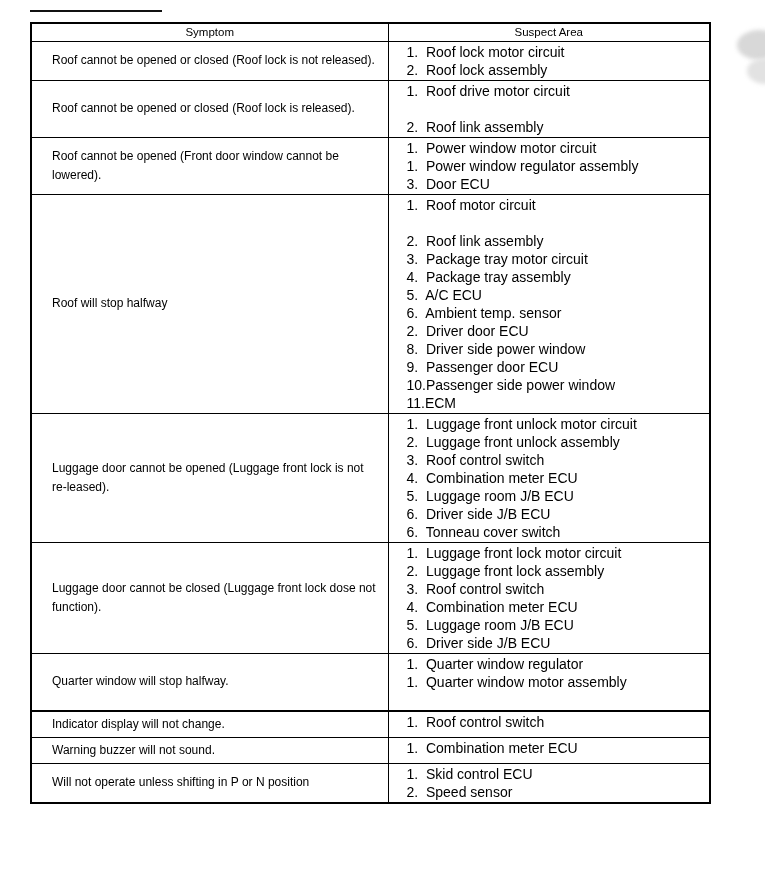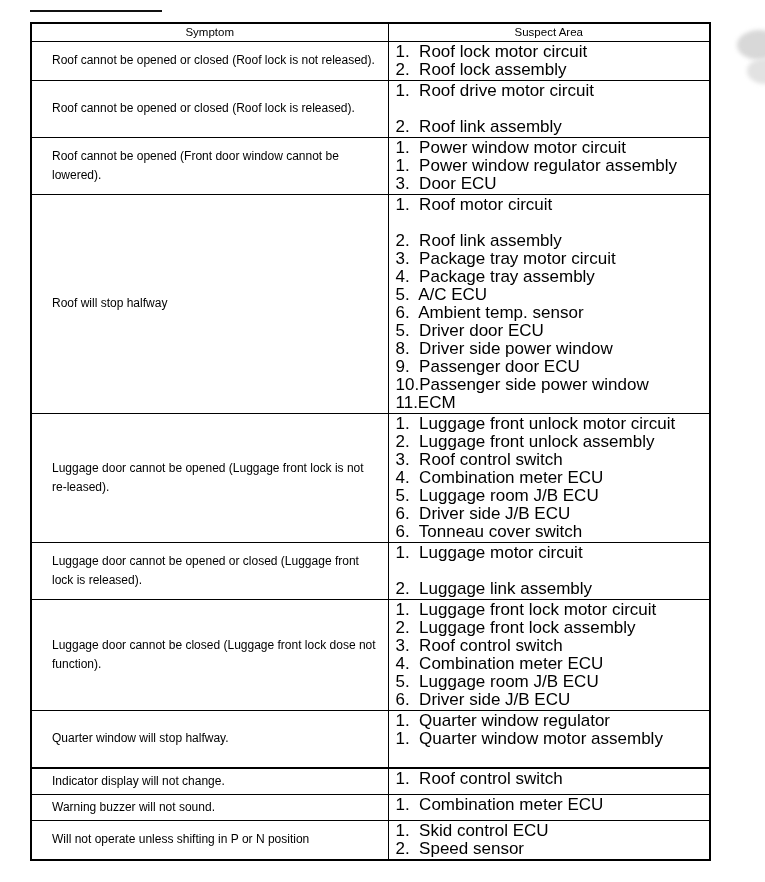--- a/index.html
+++ b/index.html
@@ -70,22 +70,22 @@
     vertical-align: middle;
   }
   td.symptom-cell {
     vertical-align: middle;
     font-size: 12px;
     line-height: 19px;
     padding: 3px 10px 3px 20px;
   }
   td.suspect-cell {
     vertical-align: top;
-    font-size: 17px;
-    padding: 1px 4px 1px 7px;
+    font-size: 14px;
+    padding: 1px 4px 1px 18px;
   }
   .suspect-line {
     line-height: 18px;
     min-height: 18px;
     white-space: pre-wrap;
   }
   tr.thick-top td { border-top-width: 2px; }
 </style>
 </head>
 <body>
@@ -134,48 +134,40 @@
         <tr>
           <td class="symptom-cell">Roof will stop halfway</td>
           <td class="suspect-cell">
             <div class="suspect-line">1.  Roof motor circuit</div>
             <div class="suspect-line"></div>
             <div class="suspect-line">2.  Roof link assembly</div>
             <div class="suspect-line">3.  Package tray motor circuit</div>
             <div class="suspect-line">4.  Package tray assembly</div>
             <div class="suspect-line">5.  A/C ECU</div>
             <div class="suspect-line">6.  Ambient temp. sensor</div>
-            <div class="suspect-line">5.  Driver door ECU</div>
+            <div class="suspect-line">2.  Driver door ECU</div>
             <div class="suspect-line">8.  Driver side power window</div>
             <div class="suspect-line">9.  Passenger door ECU</div>
             <div class="suspect-line">10.Passenger side power window</div>
             <div class="suspect-line">11.ECM</div>
           </td>
         </tr>
         <tr>
           <td class="symptom-cell">Luggage door cannot be opened (Luggage front lock is not re-leased).</td>
           <td class="suspect-cell">
             <div class="suspect-line">1.  Luggage front unlock motor circuit</div>
             <div class="suspect-line">2.  Luggage front unlock assembly</div>
             <div class="suspect-line">3.  Roof control switch</div>
             <div class="suspect-line">4.  Combination meter ECU</div>
             <div class="suspect-line">5.  Luggage room J/B ECU</div>
             <div class="suspect-line">6.  Driver side J/B ECU</div>
             <div class="suspect-line">6.  Tonneau cover switch</div>
           </td>
         </tr>
         <tr>
-          <td class="symptom-cell">Luggage door cannot be opened or closed (Luggage front lock is released).</td>
-          <td class="suspect-cell">
-            <div class="suspect-line">1.  Luggage motor circuit</div>
-            <div class="suspect-line"></div>
-            <div class="suspect-line">2.  Luggage link assembly</div>
-          </td>
-        </tr>
-        <tr>
           <td class="symptom-cell">Luggage door cannot be closed (Luggage front lock dose not function).</td>
           <td class="suspect-cell">
             <div class="suspect-line">1.  Luggage front lock motor circuit</div>
             <div class="suspect-line">2.  Luggage front lock assembly</div>
             <div class="suspect-line">3.  Roof control switch</div>
             <div class="suspect-line">4.  Combination meter ECU</div>
             <div class="suspect-line">5.  Luggage room J/B ECU</div>
             <div class="suspect-line">6.  Driver side J/B ECU</div>
           </td>
         </tr>

